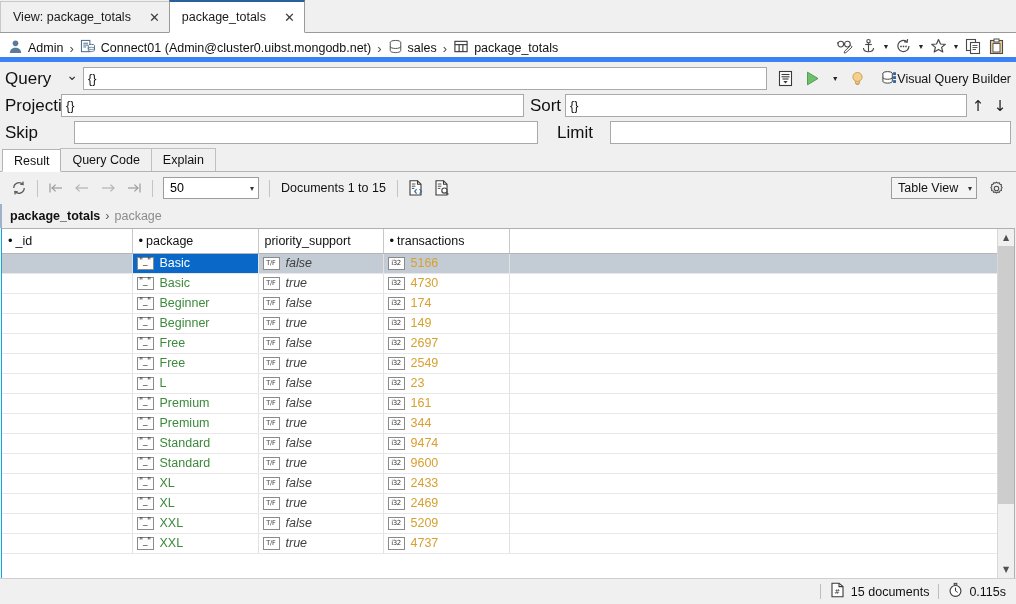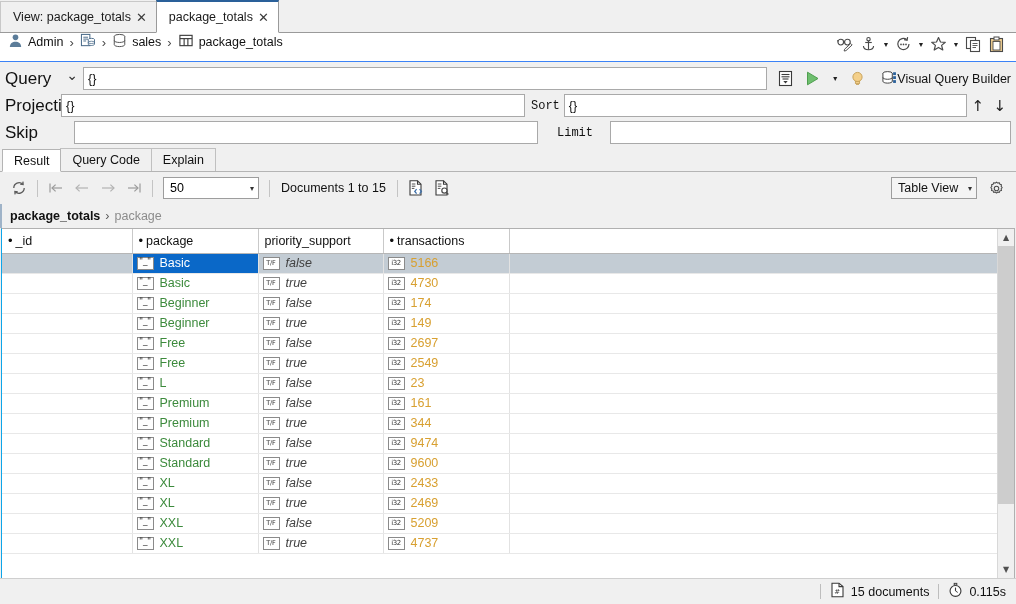--- a/index.html
+++ b/index.html
@@ -28,21 +28,21 @@
     align-items: flex-end;
     padding-left: 0px;
     border-bottom: 1px solid #9a9a9a;
     flex: 0 0 auto;
     position: relative;
   }
   .tab {
     height: 31px;
     display: flex;
     align-items: center;
-    gap: 5px;
+    gap: 18px;
     padding: 0 9px 0 12px;
     font-size: 12.5px;
     background: #f0f0f0;
     border: 1px solid #c8c8c8;
     border-bottom: none;
     margin-right: -1px;
     position: relative;
     color: #1a1a1a;
   }
   .tab.active {
@@ -60,23 +60,23 @@
     line-height: 1;
     font-family: "DejaVu Sans", sans-serif;
     cursor: default;
   }
 
   
   .crumbbar {
     height: 29px;
     background: #ffffff;
     display: flex;
-    align-items: flex-start;
+    align-items: flex-end;
     padding: 0 8px 0 8px;
-    border-bottom: 1px solid #3b82f6;
+    border-bottom: 5px solid #3b82f6;
     flex: 0 0 auto;
   }
   .crumbs {
     display: flex; align-items: center; gap: 5px;
     font-size: 12.5px;
     flex: 1 1 auto;
     min-width: 0;
     white-space: nowrap;
   }
   .crumbs .sep { color: #4a4a4a; font-size: 13px; padding: 0 1px;}
@@ -117,21 +117,21 @@
     border: 1px solid #a9a9a9;
     background: #ffffff;
     font-size: 12.5px;
     color: #111;
     padding: 0 4px;
     display: flex; align-items: center;
     font-family: "Liberation Sans", sans-serif;
   }
   .inp.flex { flex: 1 1 auto; min-width: 10px; }
   .midlabel {
-    font-size: 12px; color: #111; padding: 0 4px 0 6px; flex: 0 0 auto; font-family: Liberation Mono, monospace;
+    font-size: 17px; color: #111; padding: 0 4px 0 6px; flex: 0 0 auto;
   }
   .qbtns { display: flex; align-items: center; gap: 0; padding-left: 6px; flex: 0 0 auto;}
   .vqb {
     display: flex; align-items: center; 
     font-size: 12.5px; color: #111; padding-left: 10px; white-space: nowrap; justify-content: space-between;
   }
   .arrowbtn {
     width: 22px; text-align: center; font-size: 15px; color: #222;
     font-family: "DejaVu Sans", sans-serif;
   }
@@ -342,20 +342,21 @@
         <svg width="16" height="15" viewBox="0 0 16 16">
           <rect x="1" y="1.5" width="9" height="12" fill="#fff" stroke="#4a6b8a" stroke-width="1.1"></rect>
           <line x1="3" y1="4.5" x2="8" y2="4.5" stroke="#4a6b8a"></line>
           <line x1="3" y1="6.5" x2="8" y2="6.5" stroke="#4a6b8a"></line>
           <line x1="3" y1="8.5" x2="6" y2="8.5" stroke="#4a6b8a"></line>
           <ellipse cx="11.6" cy="7" rx="3.3" ry="1.3" fill="#fff" stroke="#4a6b8a" stroke-width="1"></ellipse>
           <path d="M8.3 7v5c0 .7 1.5 1.3 3.3 1.3s3.3-.6 3.3-1.3V7" fill="#fff" stroke="#4a6b8a" stroke-width="1"></path>
           <ellipse cx="11.6" cy="10" rx="3.3" ry="1.2" fill="none" stroke="#4a6b8a" stroke-width="0.8"></ellipse>
         </svg>
       </span>
+      <span class="txt">Connect01 (Admin@cluster0.uibst.mongodb.net)</span>
       <span class="sep">›</span>
       <span>
         <svg width="15" height="15" viewBox="0 0 16 16">
           <ellipse cx="8" cy="3.6" rx="5.6" ry="2.1" fill="#fff" stroke="#4a4a4a" stroke-width="1"></ellipse>
           <path d="M2.4 3.6v8.8c0 1.2 2.5 2.1 5.6 2.1s5.6-.9 5.6-2.1V3.6" fill="#fff" stroke="#4a4a4a" stroke-width="1"></path>
           <path d="M2.4 8c0 1.2 2.5 2.1 5.6 2.1s5.6-.9 5.6-2.1" fill="none" stroke="#4a4a4a" stroke-width="1"></path>
         </svg>
       </span>
       <span class="txt">sales</span>
       <span class="sep">›</span>

